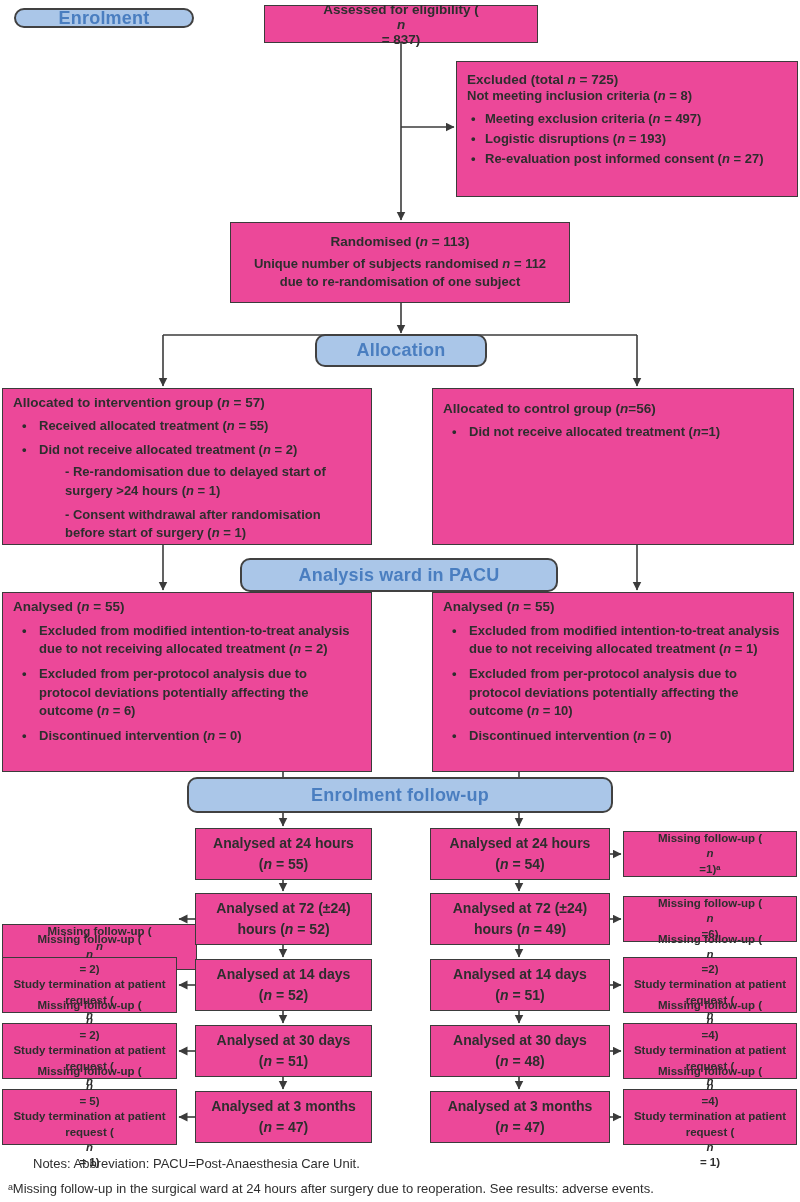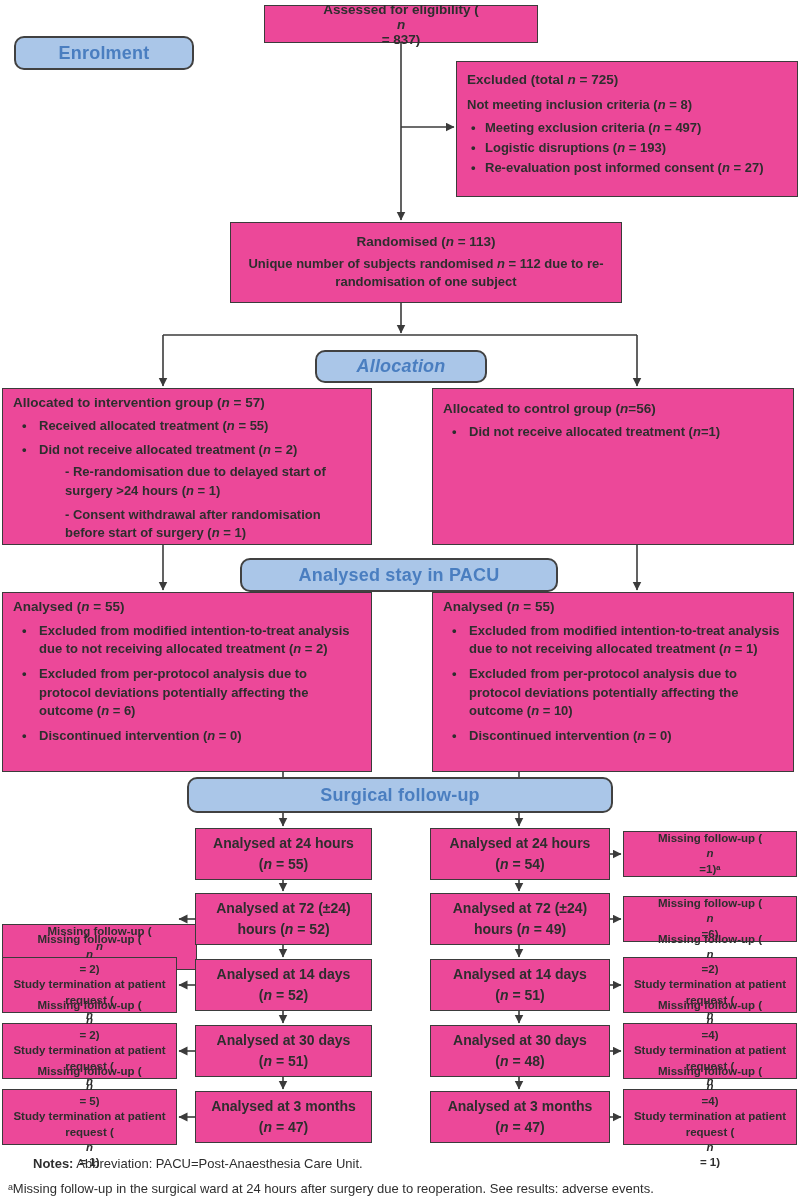--- a/index.html
+++ b/index.html
@@ -19,31 +19,31 @@
     box-sizing:border-box; letter-spacing:.2px;
   }
   svg.connectors { position:absolute; left:0; top:0; z-index:5; pointer-events:none; }
   .ctr { display:flex; flex-direction:column; align-items:center; justify-content:center; text-align:center; }
   .f135 { font-size:13.5px; }
   .box-title { font-size:13.5px; margin:0 0 8px 0; }
   ul.blist { list-style:none; margin:0; padding:0; font-size:13px; line-height:1.4; }
   ul.blist li { position:relative; padding-left:26px; margin:0 0 7px 0; }
   ul.blist li.bullet::before { content:"•"; position:absolute; left:9px; top:0; }
   ul.blist li.sub { padding-left:52px; margin:0 0 6px 0; }
-  .excl-title { font-size:13.5px; margin:2px 0 10px 0; }
+  .excl-title { font-size:13.5px; margin:2px 0 1px 0; }
   .excl-sub { font-size:13px; margin:0 0 6px 0; }
   ul.excl-list { list-style:none; margin:0; padding:0; font-size:13px; line-height:1.55; }
   ul.excl-list li { position:relative; padding-left:18px; }
   ul.excl-list li::before { content:"•"; position:absolute; left:4px; top:0; }
   .rand-title { font-size:13.5px; margin:0 0 6px 0; }
   .rand-note { font-size:13px; line-height:1.35; }
   .fu-center { font-size:14px; line-height:1.5; }
   .fu-side { font-size:11.5px; line-height:1.32; white-space:pre-line; }
   .notes { position:absolute; left:8px; font-size:13px; z-index:2; }
-  .notes b { font-weight:bold;padding-left:25px; }
+  .notes b { font-weight:normal;padding-left:25px; }
 </style>
 </head>
 <body>
 
 <div id="canvas">
 
   <svg class="connectors" width="800" height="1202">
     <defs>
       <marker id="ah" markerUnits="userSpaceOnUse" markerWidth="10" markerHeight="10" refX="8.5" refY="4.5" orient="auto">
         <path d="M0,0 L9,4.5 L0,9 z" fill="#3b3b3b"></path>
@@ -73,38 +73,38 @@
       <line x1="610" y1="919" x2="621" y2="919" marker-end="url(#ah)"></line>
       <line x1="195" y1="985" x2="179" y2="985" marker-end="url(#ah)"></line>
       <line x1="610" y1="985" x2="621" y2="985" marker-end="url(#ah)"></line>
       <line x1="195" y1="1051" x2="179" y2="1051" marker-end="url(#ah)"></line>
       <line x1="610" y1="1051" x2="621" y2="1051" marker-end="url(#ah)"></line>
       <line x1="195" y1="1117" x2="179" y2="1117" marker-end="url(#ah)"></line>
       <line x1="610" y1="1117" x2="621" y2="1117" marker-end="url(#ah)"></line>
     </g>
   </svg>
 
-  <div class="stage" style="left:14px; top:8px; width:180px; height:34px;margin-top:28px;">Enrolment</div>
-  <div class="stage" style="left:315px; top:350px; width:172px; height:33px;font-style:italic;">Allocation</div>
-  <div class="stage" style="left:240px; top:558px; width:318px; height:34px;">Analysed stay in PACU</div>
-  <div class="stage" style="left:187px; top:777px; width:426px; height:36px;">Surgical follow-up</div>
+  <div class="stage" style="left:14px; top:8px; width:180px; height:20px;">Enrolment</div>
+  <div class="stage" style="left:315px; top:334px; width:172px; height:33px;">Allocation</div>
+  <div class="stage" style="left:240px; top:558px; width:318px; height:34px;">Analysis ward in PACU</div>
+  <div class="stage" style="left:187px; top:777px; width:426px; height:36px;">Enrolment follow-up</div>
 
   <div class="box ctr f135" style="left:264px; top:5px; width:274px; height:38px;">Assessed for eligibility (<i>n</i> = 837)</div>
 
   <div class="box" style="left:456px; top:61px; width:342px; height:136px; padding:8px 10px;">
     <div class="excl-title">Excluded (total <i>n</i> = 725)</div>
     <div class="excl-sub">Not meeting inclusion criteria (<i>n</i> = 8)</div>
     <ul class="excl-list">
       <li>Meeting exclusion criteria (<i>n</i> = 497)</li>
       <li>Logistic disruptions (<i>n</i> = 193)</li>
       <li>Re-evaluation post informed consent (<i>n</i> = 27)</li>
     </ul>
   </div>
 
-  <div class="box ctr" style="left:230px; top:222px; width:392px; height:81px; padding:6px 12px;">
+  <div class="box ctr" style="left:230px; top:222px; width:340px; height:81px; padding:6px 12px;">
     <div class="rand-title">Randomised (<i>n</i> = 113)</div>
     <div class="rand-note">Unique number of subjects randomised <i>n</i> = 112 due to re-randomisation of one subject</div>
   </div>
 
   <div class="box" style="left:2px; top:388px; width:370px; height:157px; padding:6px 10px;">
     <div class="box-title" style="margin-bottom:7px;">Allocated to intervention group (<i>n</i> = 57)</div>
     <ul class="blist">
       <li class="bullet" style="margin-bottom:6px;">Received allocated treatment (<i>n</i> = 55)</li>
       <li class="bullet" style="margin-bottom:4px;">Did not receive allocated treatment (<i>n</i> = 2)</li>
       <li class="sub">- Re-randomisation due to delayed start of surgery &gt;24 hours (<i>n</i> = 1)</li>

